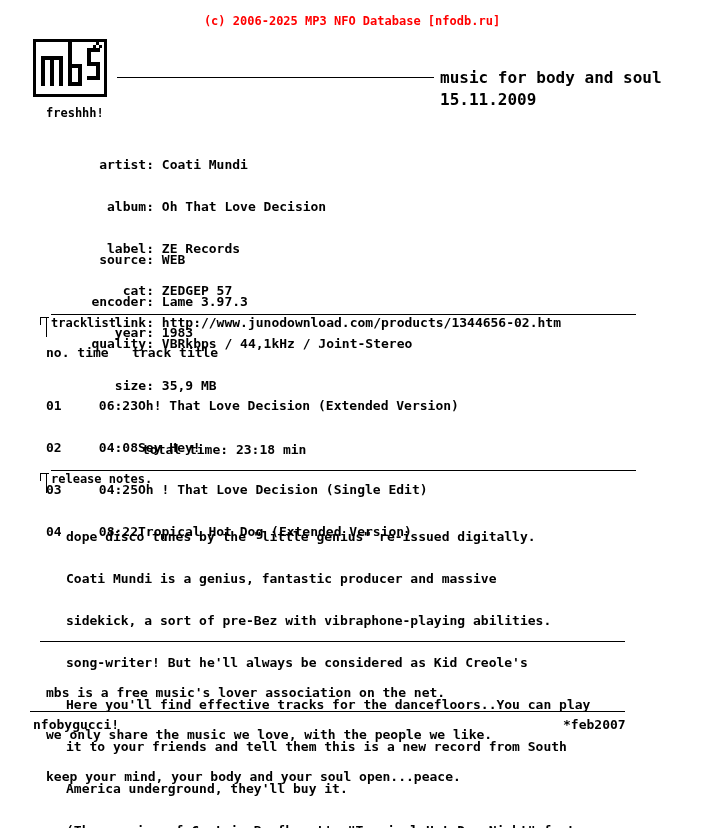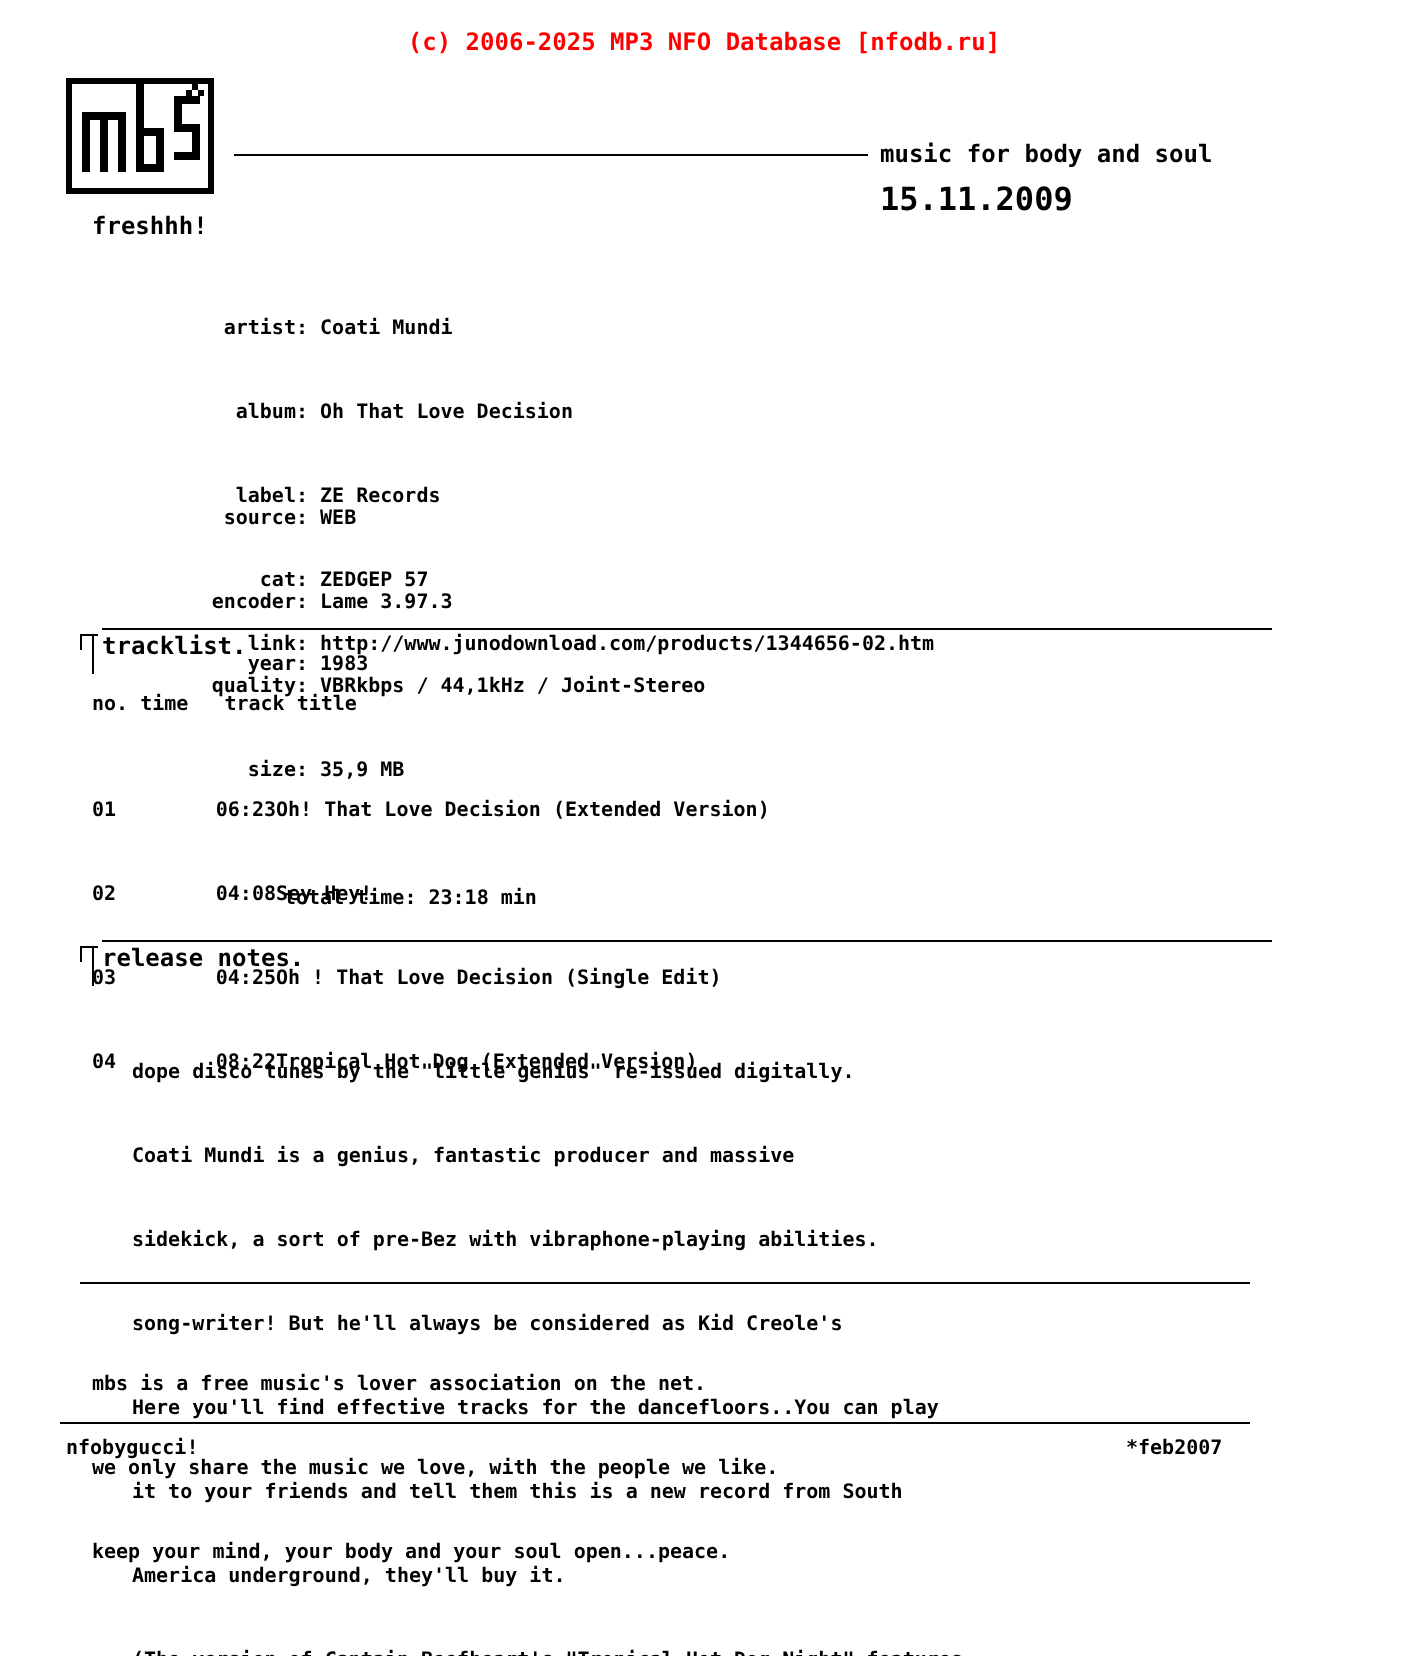--- a/index.html
+++ b/index.html
@@ -59,39 +59,39 @@
     top: 77px;
     width: 317px;
     height: 0;
     border-top: 1px solid #000;
   }
 
   .header-tagline {
     position: absolute;
     left: 440px;
     top: 70px;
-    font-size: 12px;
+    font-size: 16px;
     line-height: 15px;
     font-weight: bold;
     white-space: pre;
   }
   .header-date {
     position: absolute;
     left: 440px;
     top: 92px;
     font-size: 16px;
     line-height: 15px;
     font-weight: bold;
     white-space: pre;
   }
 
   
   .mono {
     font-family: "DejaVu Sans Mono", "Liberation Mono", monospace;
-    font-size: 10px;
+    font-size: 13px;
     line-height: 14px;
     font-weight: bold;
     white-space: pre;
   }
 
   .field-list {
     position: absolute;
     left: 46px;
   }
   .field-row { display: block; white-space: pre; }

